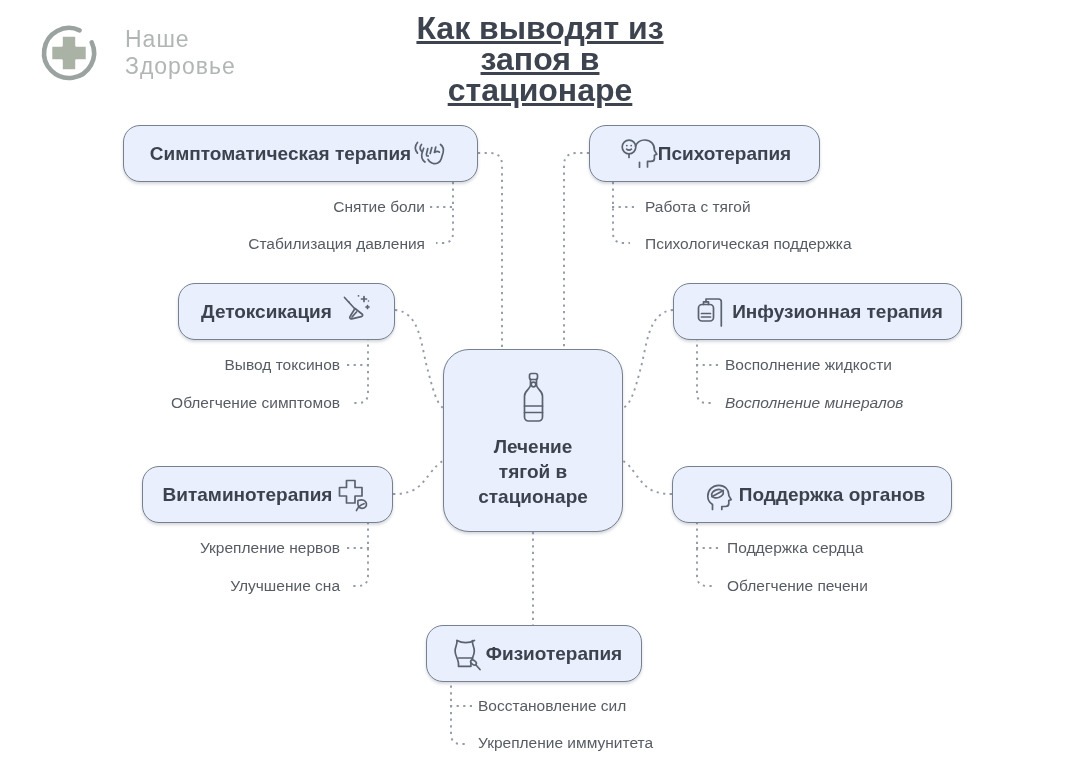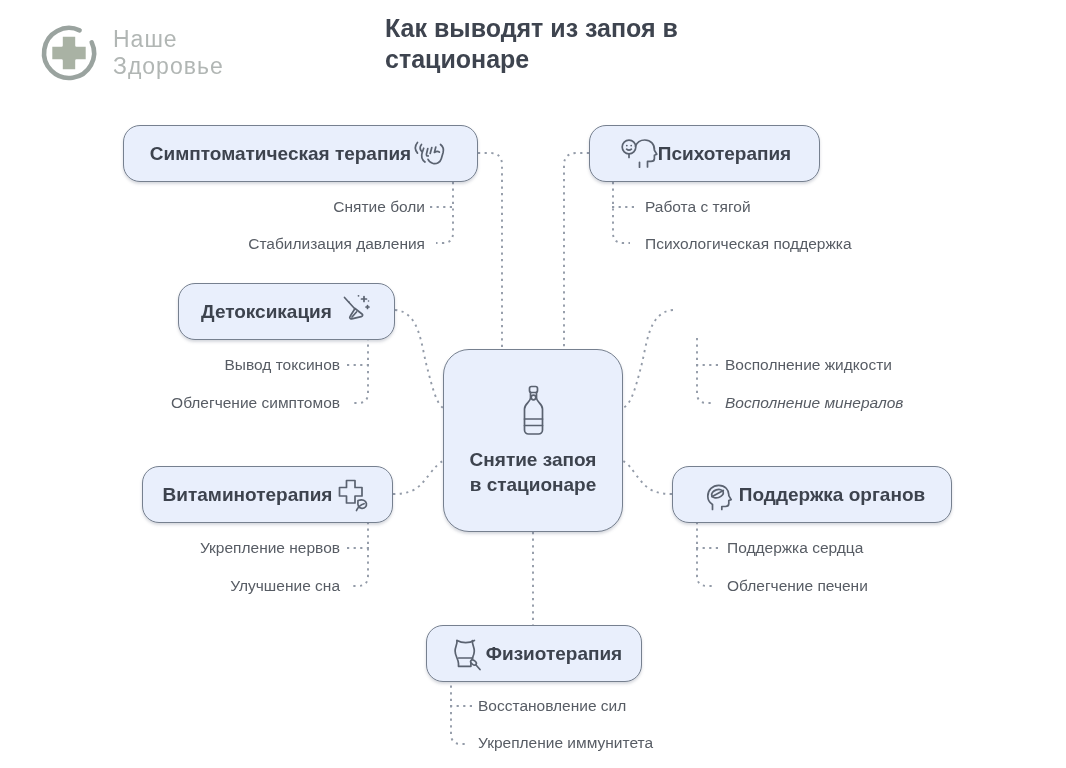--- a/index.html
+++ b/index.html
@@ -4,25 +4,25 @@
 <style>
   html,body{margin:0;padding:0;background:#fff;}
   .canvas{
     position:relative;width:1066px;height:768px;background:#ffffff;
     font-family:"Liberation Sans",sans-serif;overflow:hidden;
   }
   .connectors{position:absolute;left:0;top:0;width:1066px;height:768px;}
   .dot{fill:none;stroke:#939ba8;stroke-width:1.9;stroke-dasharray:2.2 4.4;}
 
   .main-title{
-    position:absolute;left:385px;top:13px;width:310px;text-align:left;
-    font-size:25px;font-weight:bold;color:#3e444f;line-height:31px;
-  }
-
-  .logo{position:absolute;left:38px;top:22px;display:flex;align-items:center;gap:13px;}
+    position:absolute;left:385px;top:13px;width:310px;text-align:center;
+    font-size:32px;font-weight:bold;color:#3e444f;line-height:31px;text-decoration:underline;
+  }
+
+  .logo{position:absolute;left:38px;top:22px;display:flex;align-items:center;gap:25px;}
   .logo-text{font-size:23px;line-height:27px;color:#b1b6b4;letter-spacing:1px;font-weight:400;}
 
   .node{
     position:absolute;display:flex;align-items:center;justify-content:center;
     background:#e9effc;border:1.6px solid #76808f;border-radius:17px;
     box-shadow:0 2px 3px rgba(90,100,125,.25);height:57px;box-sizing:border-box;padding:0 14px;
   }
   .node-label{font-weight:bold;font-size:19px;color:#3d434e;white-space:nowrap;}
   .icon{display:flex;align-items:center;justify-content:center;}
   .icon svg{display:block;}
@@ -123,20 +123,31 @@
         <path d="M24.5 20l-4.5 5"></path>
         <path d="M32 4.5v5M29.5 7h5"></path>
         <path d="M35.5 13.5v3M34 15h3"></path>
         <circle cx="26.5" cy="3.8" r=".9" fill="#5a6270" stroke="none"></circle>
         <circle cx="17" cy="10" r=".8" fill="#5a6270" stroke="none"></circle>
         <circle cx="36.5" cy="9" r=".8" fill="#5a6270" stroke="none"></circle>
       </svg>
     </span>
   </div>
 
+  <div class="node" style="left:673px;top:283px;width:289px;">
+    <span class="icon">
+      <svg width="40" height="40" viewBox="0 0 40 40" fill="none" stroke="#5a6270" stroke-width="1.7" stroke-linecap="round" stroke-linejoin="round">
+        <rect x="6.5" y="12.5" width="15" height="16.5" rx="3.5"></rect>
+        <path d="M11.5 12.5V9.8h5v2.7"></path>
+        <path d="M14 9.8V7h12.5q2.8 0 2.8 2.8V34"></path>
+        <path d="M9.5 21.5h9M9.5 25h9"></path>
+      </svg>
+    </span>
+    <span class="node-label">Инфузионная терапия</span>
+  </div>
 
   <div class="node" style="left:142px;top:466px;width:251px;">
     <span class="node-label">Витаминотерапия</span>
     <span class="icon">
       <svg width="40" height="40" viewBox="0 0 40 40" fill="none" stroke="#5a6270" stroke-width="1.7" stroke-linecap="round" stroke-linejoin="round">
         <path d="M14.5 5.5h8.5v7h7v8.5h-7v7h-8.5v-7h-7v-8.5h7z"></path>
         <path d="M26 25.5c4.6-1.4 7.8-.3 8.4 3 .5 2.8-1.6 5-4.5 4.8-3.2-.2-4.6-2.6-3.9-7.8z" fill="#e9effc"></path>
         <path d="M24.5 35.5c1.6-3.6 4-5.8 7.6-6.8"></path>
       </svg>
     </span>
@@ -168,21 +179,21 @@
 
   <div class="center-node">
     <span class="icon">
       <svg width="27" height="53" viewBox="0 0 27 53" fill="none" stroke="#5a6270" stroke-width="1.7" stroke-linecap="round" stroke-linejoin="round">
         <rect x="9.5" y="1.5" width="8" height="6" rx="2"></rect>
         <path d="M10.5 7.5v5.5c0 4-6 5.5-6 11v21c0 2.2 1.8 4 4 4h10c2.2 0 4-1.8 4-4v-21c0-5.5-6-7-6-11V7.5"></path>
         <circle cx="13.5" cy="12.5" r="2.3"></circle>
         <path d="M4.5 34h18M4.5 40.5h18"></path>
       </svg>
     </span>
-    <div class="center-label">Снятие запоя в стационаре</div>
+    <div class="center-label">Лечение тягой в стационаре</div>
   </div>
 
   <div class="sub-item sub-right" style="right:641px;top:196px;">Снятие боли</div>
   <div class="sub-item sub-right" style="right:641px;top:233px;">Стабилизация давления</div>
 
   <div class="sub-item" style="left:645px;top:196px;">Работа с тягой</div>
   <div class="sub-item" style="left:645px;top:233px;">Психологическая поддержка</div>
 
   <div class="sub-item sub-right" style="right:726px;top:354px;">Вывод токсинов</div>
   <div class="sub-item sub-right" style="right:726px;top:392px;">Облегчение симптомов</div>

